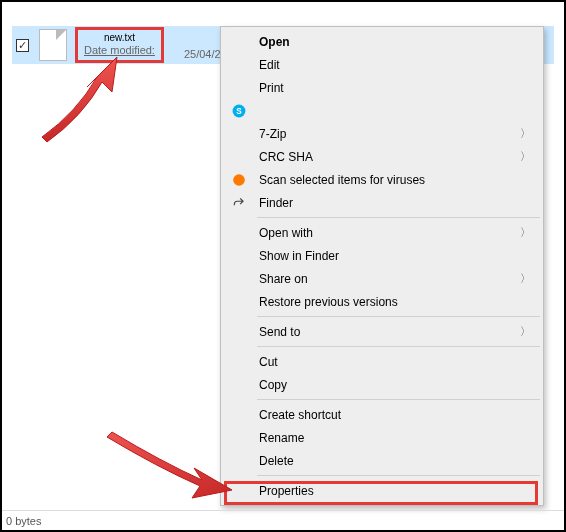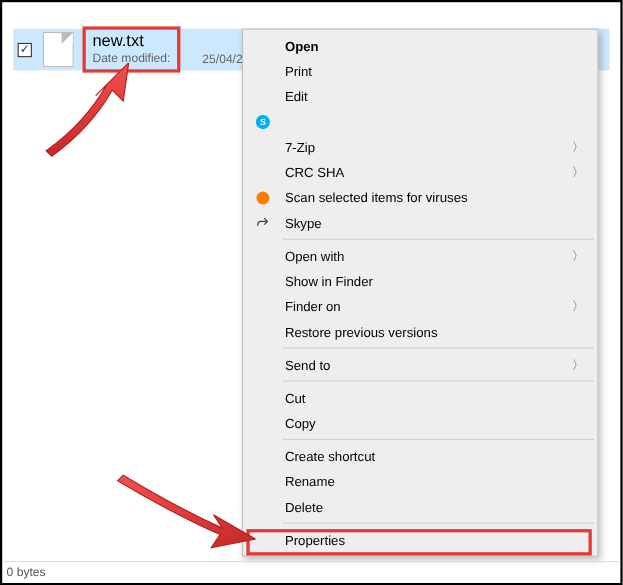--- a/index.html
+++ b/index.html
@@ -57,22 +57,22 @@
     right: 0;
     width: 10px;
     height: 10px;
     background: linear-gradient(135deg, #bbb 48%, #fff 52%);
   }
   .file-label-box {
     border: 3px solid #e53935;
     padding: 2px 6px;
     line-height: 1.2;
   }
-  .file-name { font-size: 15px; }
-  .file-date-label { font-size: 11px; color: #666; }
+  .file-name { font-size: 10px; text-align: center; }
+  .file-date-label { font-size: 11px; color: #666; text-decoration: underline; }
   .file-date-value {
     font-size: 11px;
     color: #666;
     margin-left: 20px;
     align-self: flex-end;
     padding-bottom: 4px;
   }
 
   .context-menu {
     position: absolute;
@@ -151,25 +151,25 @@
   <div class="file-date-value">25/04/202</div>
 </div>
 
 <div class="context-menu">
   <div class="menu-item">
     <span class="menu-icon"></span>
     <span class="menu-label bold">Open</span>
   </div>
   <div class="menu-item">
     <span class="menu-icon"></span>
+    <span class="menu-label">Edit</span>
+  </div>
+  <div class="menu-item">
+    <span class="menu-icon"></span>
     <span class="menu-label">Print</span>
-  </div>
-  <div class="menu-item">
-    <span class="menu-icon"></span>
-    <span class="menu-label">Edit</span>
   </div>
   <div class="menu-item">
     <span class="menu-icon skype-icon">
       <svg width="14" height="14" viewBox="0 0 24 24" fill="#00aff0">
           <circle cx="12" cy="12" r="11"></circle>
           <text x="12" y="17" font-size="14" text-anchor="middle" fill="#fff" font-family="Arial" font-weight="bold">S</text>
         </svg>
     </span>
   </div>
   <div class="menu-item">
@@ -189,35 +189,35 @@
         </svg>
     </span>
     <span class="menu-label">Scan selected items for viruses</span>
   </div>
   <div class="menu-item">
     <span class="menu-icon">
       <svg width="14" height="14" viewBox="0 0 24 24" fill="none" stroke="#444" stroke-width="2">
           <path d="M14 4l5 5-5 5M19 9H9a5 5 0 00-5 5v2"></path>
         </svg>
     </span>
-    <span class="menu-label">Skype</span>
+    <span class="menu-label">Finder</span>
   </div>
   <div class="sep"></div>
   <div class="menu-item">
     <span class="menu-icon"></span>
     <span class="menu-label">Open with</span>
     <span class="menu-arrow">〉</span>
   </div>
   <div class="menu-item">
     <span class="menu-icon"></span>
     <span class="menu-label">Show in Finder</span>
   </div>
   <div class="menu-item">
     <span class="menu-icon"></span>
-    <span class="menu-label">Finder on</span>
+    <span class="menu-label">Share on</span>
     <span class="menu-arrow">〉</span>
   </div>
   <div class="menu-item">
     <span class="menu-icon"></span>
     <span class="menu-label">Restore previous versions</span>
   </div>
   <div class="sep"></div>
   <div class="menu-item">
     <span class="menu-icon"></span>
     <span class="menu-label">Send to</span>

